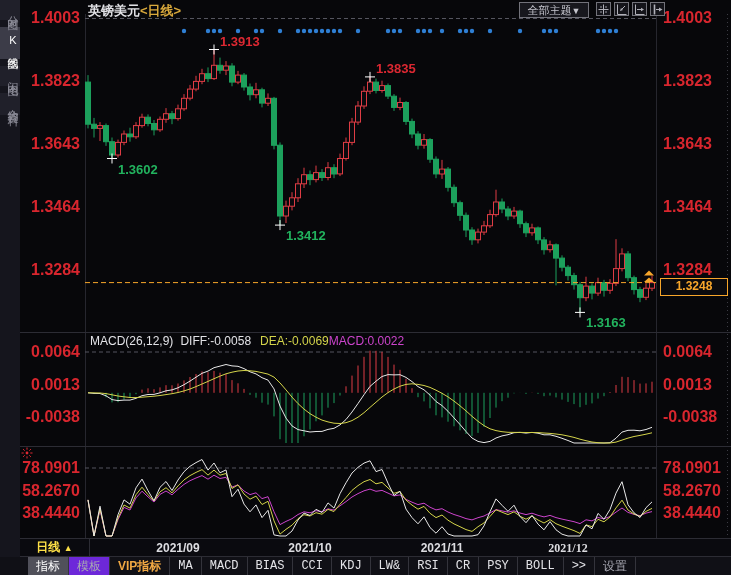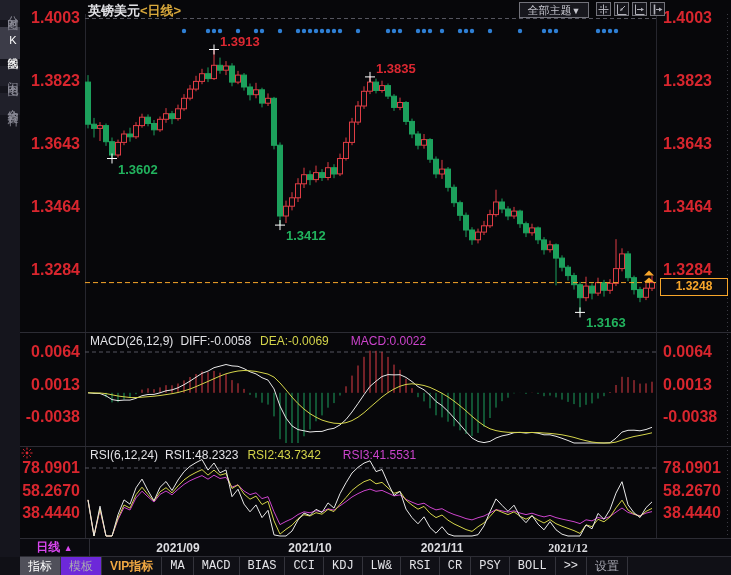--- a/index.html
+++ b/index.html
@@ -21,37 +21,37 @@
   .tool-icons .tbtn{width:15px;height:14px;border:1px solid #72727a;background:#14141a;box-sizing:border-box;
                     display:flex;align-items:center;justify-content:center;cursor:pointer;}
   
   .axlab{position:absolute;font-size:16px;font-weight:700;color:#d8262e;line-height:14px;z-index:4;}
   .axlab.left{left:18px;width:62px;text-align:right;}
   .axlab.right{left:663px;width:66px;text-align:left;}
   
   .ind-header{position:absolute;left:90px;font-size:12px;font-weight:500;z-index:6;white-space:nowrap;}
   .ind-header .w{color:#e2e2e6;}
   .ind-header .y{color:#d4d44a;margin-left:9px;}
-  .ind-header .m{color:#cc44cc;margin-left:22px;}
+  .ind-header .m{color:#cc44cc;margin-left:0;}
   
   .price-badge{position:absolute;left:660px;top:278px;width:68px;height:18px;border:1.5px solid #f7a62b;
                box-sizing:border-box;background:#0a0a0e;color:#f7a62b;font-size:12px;font-weight:700;
                text-align:center;line-height:15px;z-index:7;}
   
   .axis-row{position:absolute;left:20px;top:538px;width:711px;height:19px;background:#0a0a0f;
             border-top:1px solid #2c2c34;border-bottom:1px solid #2c2c34;box-sizing:border-box;z-index:8;}
   .period-cell{position:absolute;left:0;top:0;width:70px;height:100%;border-right:1px solid #2c2c34;
-               box-sizing:border-box;color:#d946ef;font-size:12px;font-weight:700;text-align:center;
+               box-sizing:border-box;color:#fde047;font-size:12px;font-weight:700;text-align:center;
                line-height:17px;cursor:pointer;}
   .period-cell .tri{font-size:9px;}
   .month-label{position:absolute;top:1px;width:70px;margin-left:-35px;text-align:center;color:#dcdce0;
                font-size:12px;font-weight:700;line-height:16px;}
   
   .toolbar{position:absolute;left:0px;top:557px;width:731px;height:18px;background:#101016;z-index:8;
-           display:flex;align-items:stretch;padding-left:20px;box-sizing:border-box;}
+           display:flex;align-items:stretch;padding-left:28px;box-sizing:border-box;}
   .tb-item{border-right:1px solid #34343c;font-size:12px;color:#a8a8b2;display:flex;align-items:center;
            justify-content:center;padding:0 8px;cursor:pointer;white-space:nowrap;}
   .tb-item.latin{font-family:"Liberation Mono",monospace;color:#e4e4e8;}
   .tb-item.tab-active{background:#50505a;color:#ffffff;min-width:24px;}
   .tb-item.tab{background:#6d28d9;min-width:24px;}
   .tb-item.vip{color:#f0a843;font-weight:700;}
   .alert-icon{position:absolute;left:21px;top:445px;z-index:7;}
 </style>
 </head>
 <body>
@@ -474,23 +474,20 @@
       <div class="axlab left" style="top: 483.5px;">58.2670</div>
       <div class="axlab right" style="top: 483.5px;">58.2670</div>
       <div class="axlab left" style="top: 506px;">38.4440</div>
       <div class="axlab right" style="top: 506px;">38.4440</div>
     </div>
 
   <div class="ind-header" style="top:334px;">
     <span class="w">MACD(26,12,9)</span><span class="w" style="margin-left:7px;">DIFF:-0.0058</span><span class="y">DEA:-0.0069</span><span class="m">MACD:0.0022</span>
   </div>
 
-  <div class="ind-header" style="top:448px;">
-    <span class="w">RSI(6,12,24)</span><span class="w" style="margin-left:7px;">RSI1:48.2323</span><span class="y">RSI2:43.7342</span><span class="m">RSI3:41.5531</span>
-  </div>
 
   <div class="price-badge">1.3248</div>
 
   <div class="alert-icon">
     <svg width="12" height="12" viewBox="0 0 12 12">
       <g stroke="#e02832" stroke-width="1">
         <path d="M6 0.5v2.2M6 9.3v2.2M0.5 6h2.2M9.3 6h2.2M2.1 2.1l1.6 1.6M8.3 8.3l1.6 1.6M9.9 2.1L8.3 3.7M3.7 8.3l-1.6 1.6"></path>
       </g>
       <circle cx="6" cy="6" r="1.4" fill="#e02832"></circle>
     </svg>

